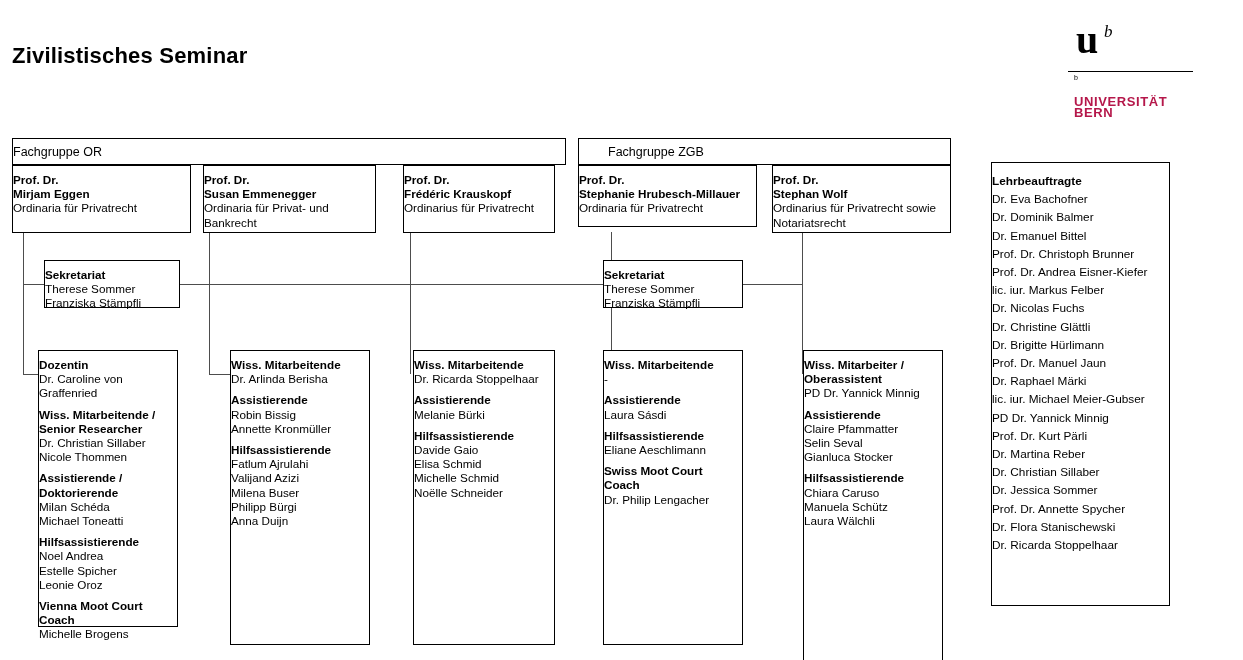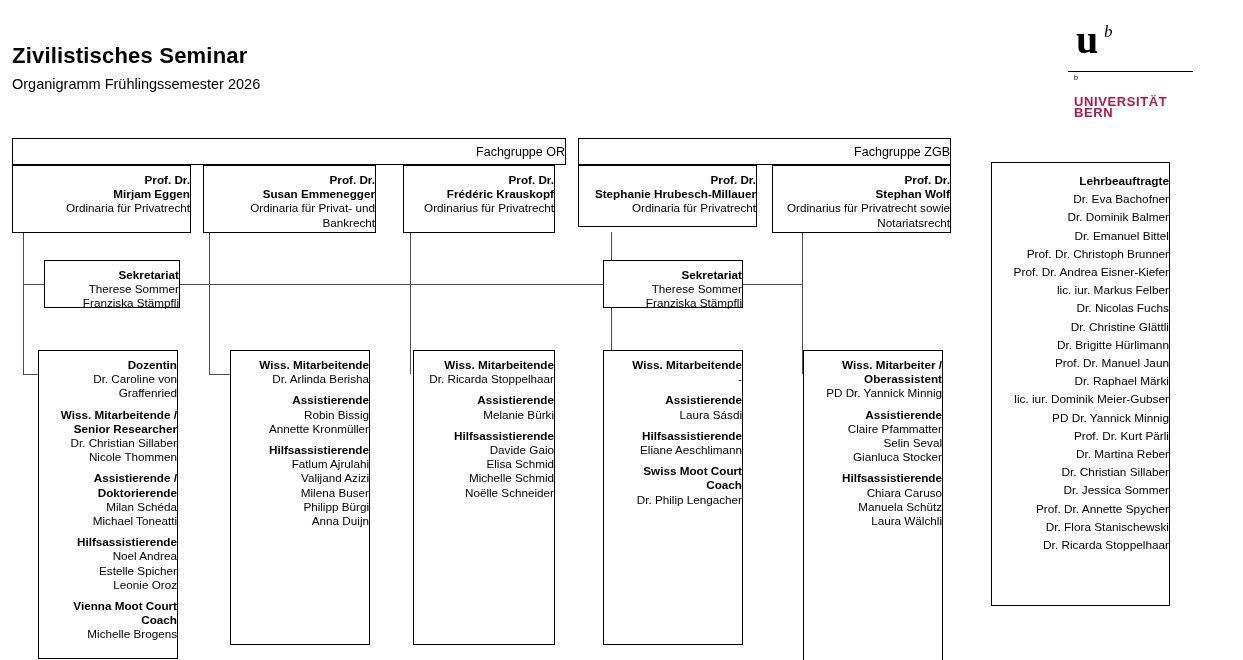--- a/index.html
+++ b/index.html
@@ -88,21 +88,21 @@
     color: #b5174a;
     line-height: 11px;
   }
 
   
   .box {
     position: absolute;
     border: 1px solid #000000;
     box-sizing: border-box;
     background: #ffffff;
-    text-align: right;
+    text-align: left;
   }
   .line {
     position: absolute;
     background: #4d4d4d;
   }
   .line.h { height: 1px; }
   .line.v { width: 1px; }
 
   .grp-title {
     font-size: 12.5px;
@@ -123,21 +123,20 @@
     padding-top: 9px;
   }
   .lehr .hd { font-weight: bold; }
 </style>
 </head>
 <body>
 
 <div class="page">
 
   <div class="title">Zivilistisches Seminar</div>
-  <div class="subtitle">Organigramm Frühlingssemester 2026</div>
 
   <div class="logo">
     <span class="u">u</span>
     <span class="b">b</span>
     <div class="rule"></div>
     <span class="tick">b</span>
     <div class="uni">
       <span>UNIVERSITÄT</span><br>
       <span>BERN</span>
     </div>
@@ -177,21 +176,21 @@
     <b>Frédéric Krauskopf</b><br>
     <span>Ordinarius für Privatrecht</span>
   </div>
 
   <div class="box cell" style="left:44px; top:260px; width:136px; height:48px;">
     <b>Sekretariat</b><br>
     <span>Therese Sommer</span><br>
     <span>Franziska Stämpfli</span>
   </div>
 
-  <div class="box cell" style="left:38px; top:350px; width:140px; height:309px;">
+  <div class="box cell" style="left:38px; top:350px; width:140px; height:277px;">
     <b>Dozentin</b><br>
     <span>Dr. Caroline von</span><br>
     <span>Graffenried</span>
     <span class="sp"></span>
     <b>Wiss. Mitarbeitende /</b><br>
     <b>Senior Researcher</b><br>
     <span>Dr. Christian Sillaber</span><br>
     <span>Nicole Thommen</span>
     <span class="sp"></span>
     <b>Assistierende /</b><br>
@@ -297,21 +296,21 @@
     <span>Dr. Dominik Balmer</span><br>
     <span>Dr. Emanuel Bittel</span><br>
     <span>Prof. Dr. Christoph Brunner</span><br>
     <span>Prof. Dr. Andrea Eisner-Kiefer</span><br>
     <span>lic. iur. Markus Felber</span><br>
     <span>Dr. Nicolas Fuchs</span><br>
     <span>Dr. Christine Glättli</span><br>
     <span>Dr. Brigitte Hürlimann</span><br>
     <span>Prof. Dr. Manuel Jaun</span><br>
     <span>Dr. Raphael Märki</span><br>
-    <span>lic. iur. Dominik Meier-Gubser</span><br>
+    <span>lic. iur. Michael Meier-Gubser</span><br>
     <span>PD Dr. Yannick Minnig</span><br>
     <span>Prof. Dr. Kurt Pärli</span><br>
     <span>Dr. Martina Reber</span><br>
     <span>Dr. Christian Sillaber</span><br>
     <span>Dr. Jessica Sommer</span><br>
     <span>Prof. Dr. Annette Spycher</span><br>
     <span>Dr. Flora Stanischewski</span><br>
     <span>Dr. Ricarda Stoppelhaar</span>
   </div>
 

